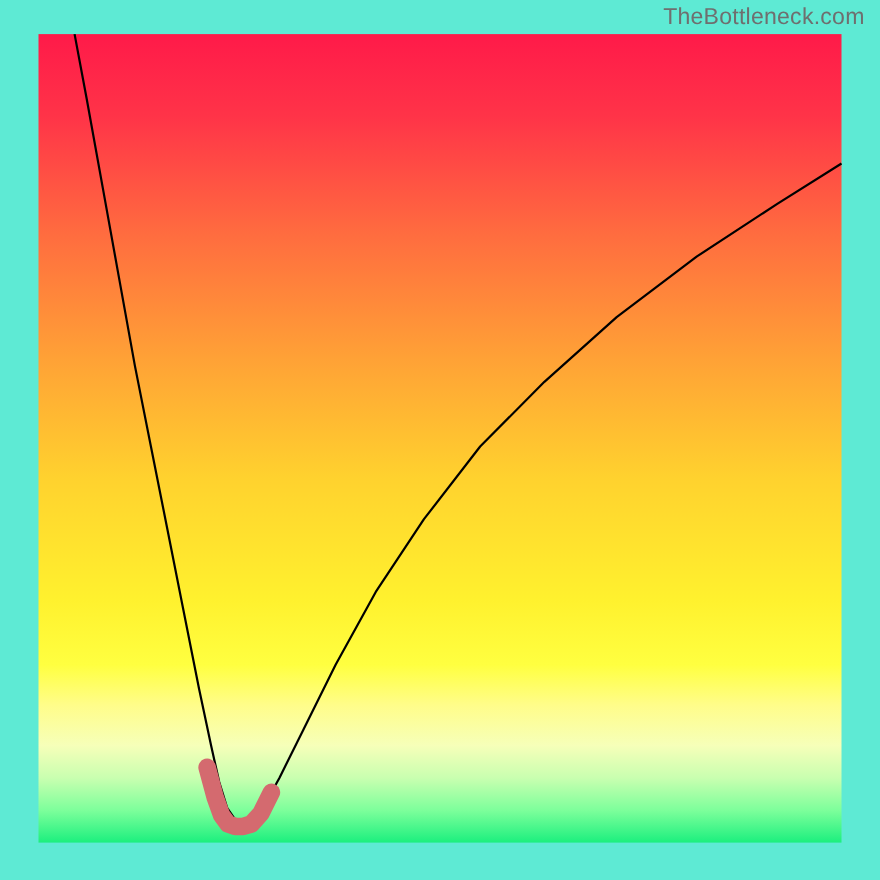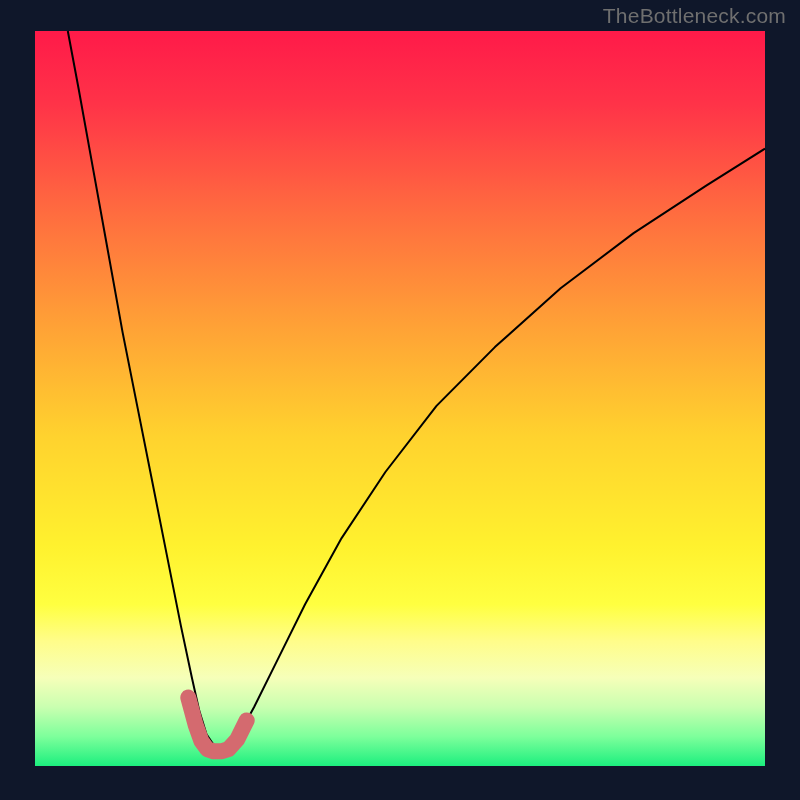--- a/index.html
+++ b/index.html
@@ -10,21 +10,21 @@
     background: #000;
     overflow: hidden;
     font-family: Arial, Helvetica, sans-serif;
   }
   .frame {
     position: absolute;
     left: 0;
     top: 0;
     width: 800px;
     height: 800px;
-    background: #0f172a;
+    background: #5eead4;
   }
   .watermark {
     position: absolute;
     top: 4px;
     right: 14px;
     color: #6f6f6f;
     font-size: 21px;
     font-weight: 400;
     letter-spacing: 0.2px;
   }

